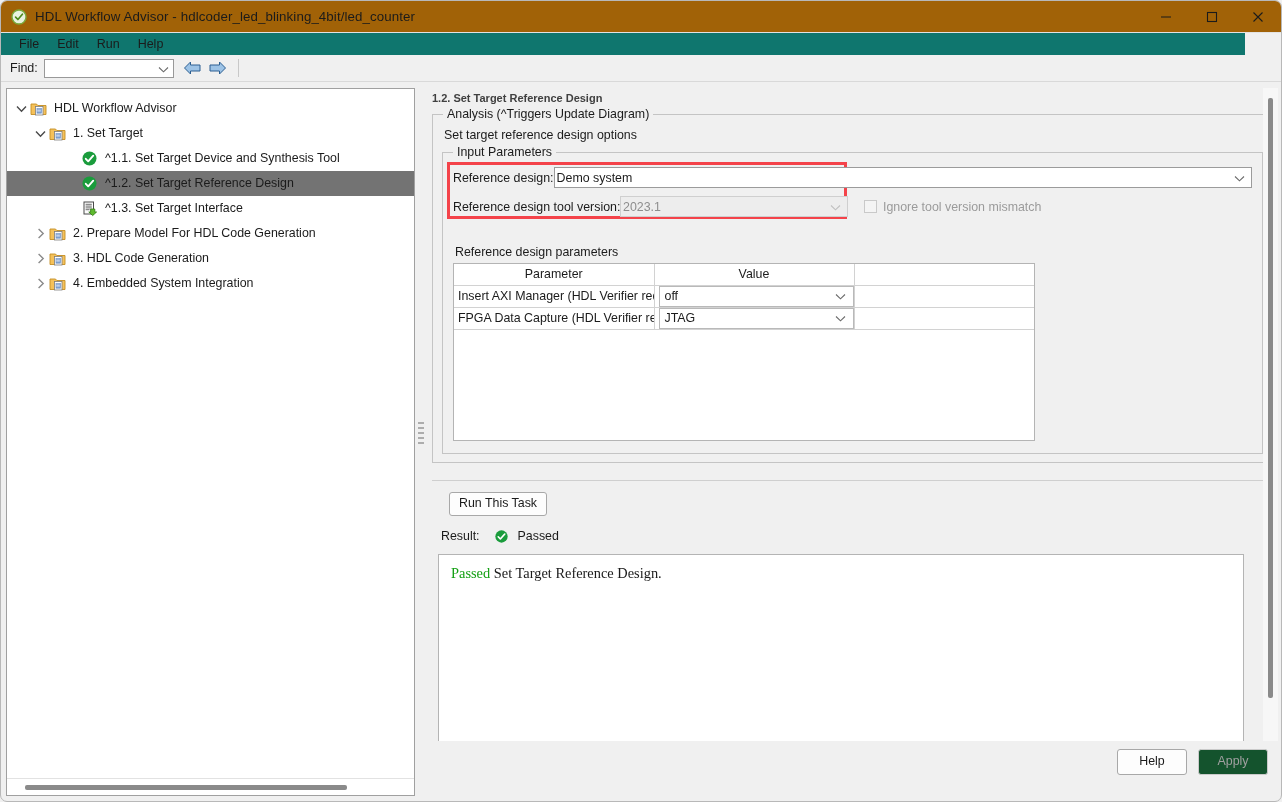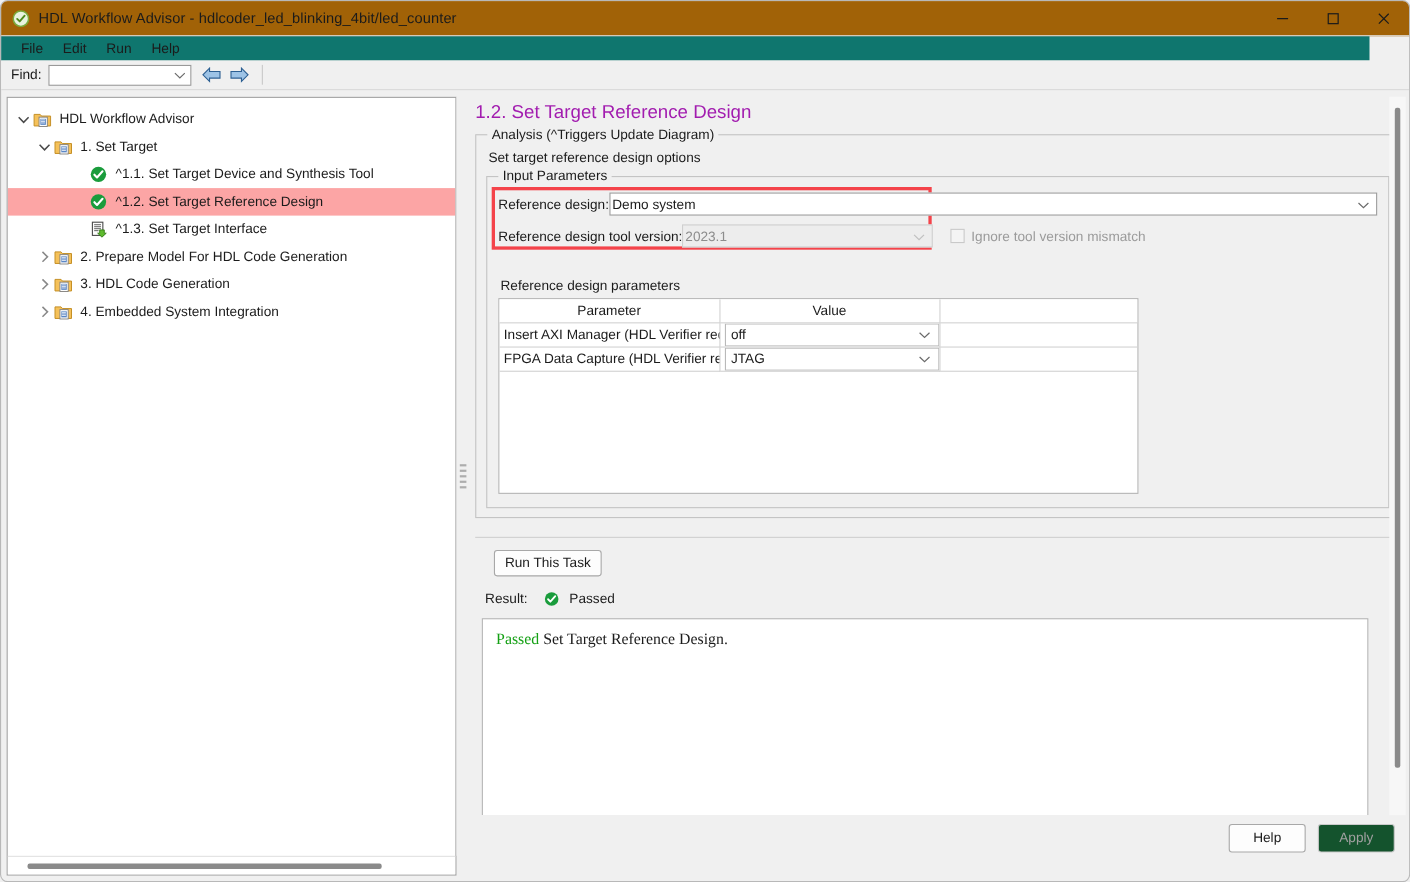--- a/index.html
+++ b/index.html
@@ -77,21 +77,21 @@
   .tree-panel {
     position: absolute; left: 5px; top: 87px; width: 409px; height: 708px;
     background: #ffffff; border: 1px solid #a0a0a0;
     overflow: hidden;
   }
   .tree-inner { padding-top: 7px; }
   .tree-row {
     display: flex; align-items: center; height: 25px; padding-left: 6px;
     white-space: nowrap; font-size: 12.4px; color: #1b1b1b;
   }
-  .tree-row.selected { background: #fca5a5; }
+  .tree-row.selected { background: #737373; }
   .twisty { width: 17px; height: 17px; display: flex; align-items: center; justify-content: center; flex: 0 0 auto; }
   .twisty.empty { visibility: hidden; }
   .node-icon { width: 17px; height: 17px; margin-right: 7px; flex: 0 0 auto; display:block; }
   .tree-label { line-height: 1; }
 
   .tree-hscroll {
     position: absolute; left: 0; bottom: 0; width: 407px; height: 17px;
     background: #ffffff; border-top: 1px solid #e2e2e2;
     display: flex; align-items: center;
   }
@@ -108,21 +108,21 @@
   }
   .grip { display: flex; flex-direction: column; gap: 3px; }
   .grip i { display: block; width: 6px; height: 2px; background: #adadad; }
 
   
   .main-panel {
     position: absolute; left: 426px; top: 87px; width: 851px; height: 653px;
     background: #f0f0f0; overflow: hidden;
   }
   .page-title {
-    font-size: 17px; font-weight: normal; color: #a21caf;
+    font-size: 11px; font-weight: bold; color: #404040;
     margin: 4px 0 5px 5px;
   }
 
   
   .group {
     position: relative; border: 1px solid #c4c4c4;
     margin: 0 5px 0 5px; padding: 0;
   }
   .group > .legend {
     position: absolute; top: -8px; left: 10px; background: #f0f0f0;

